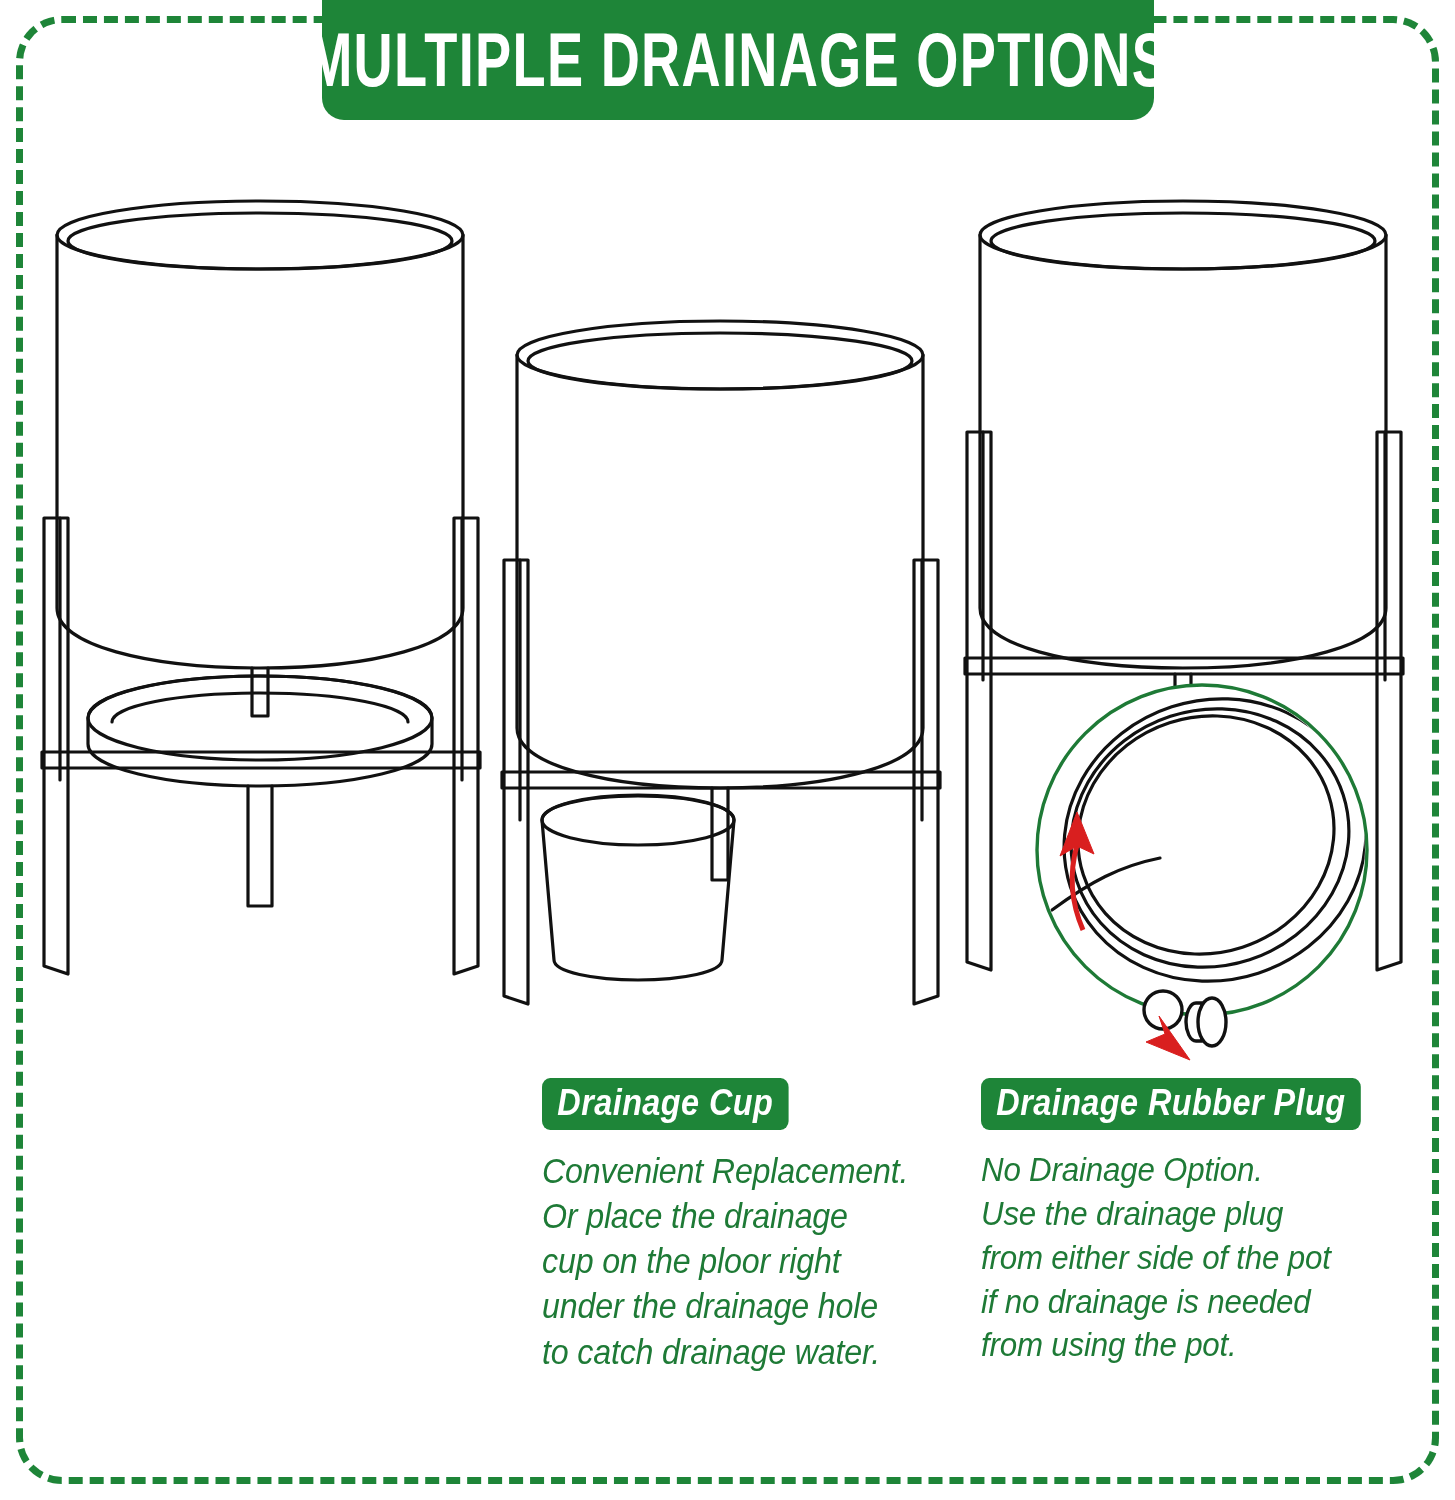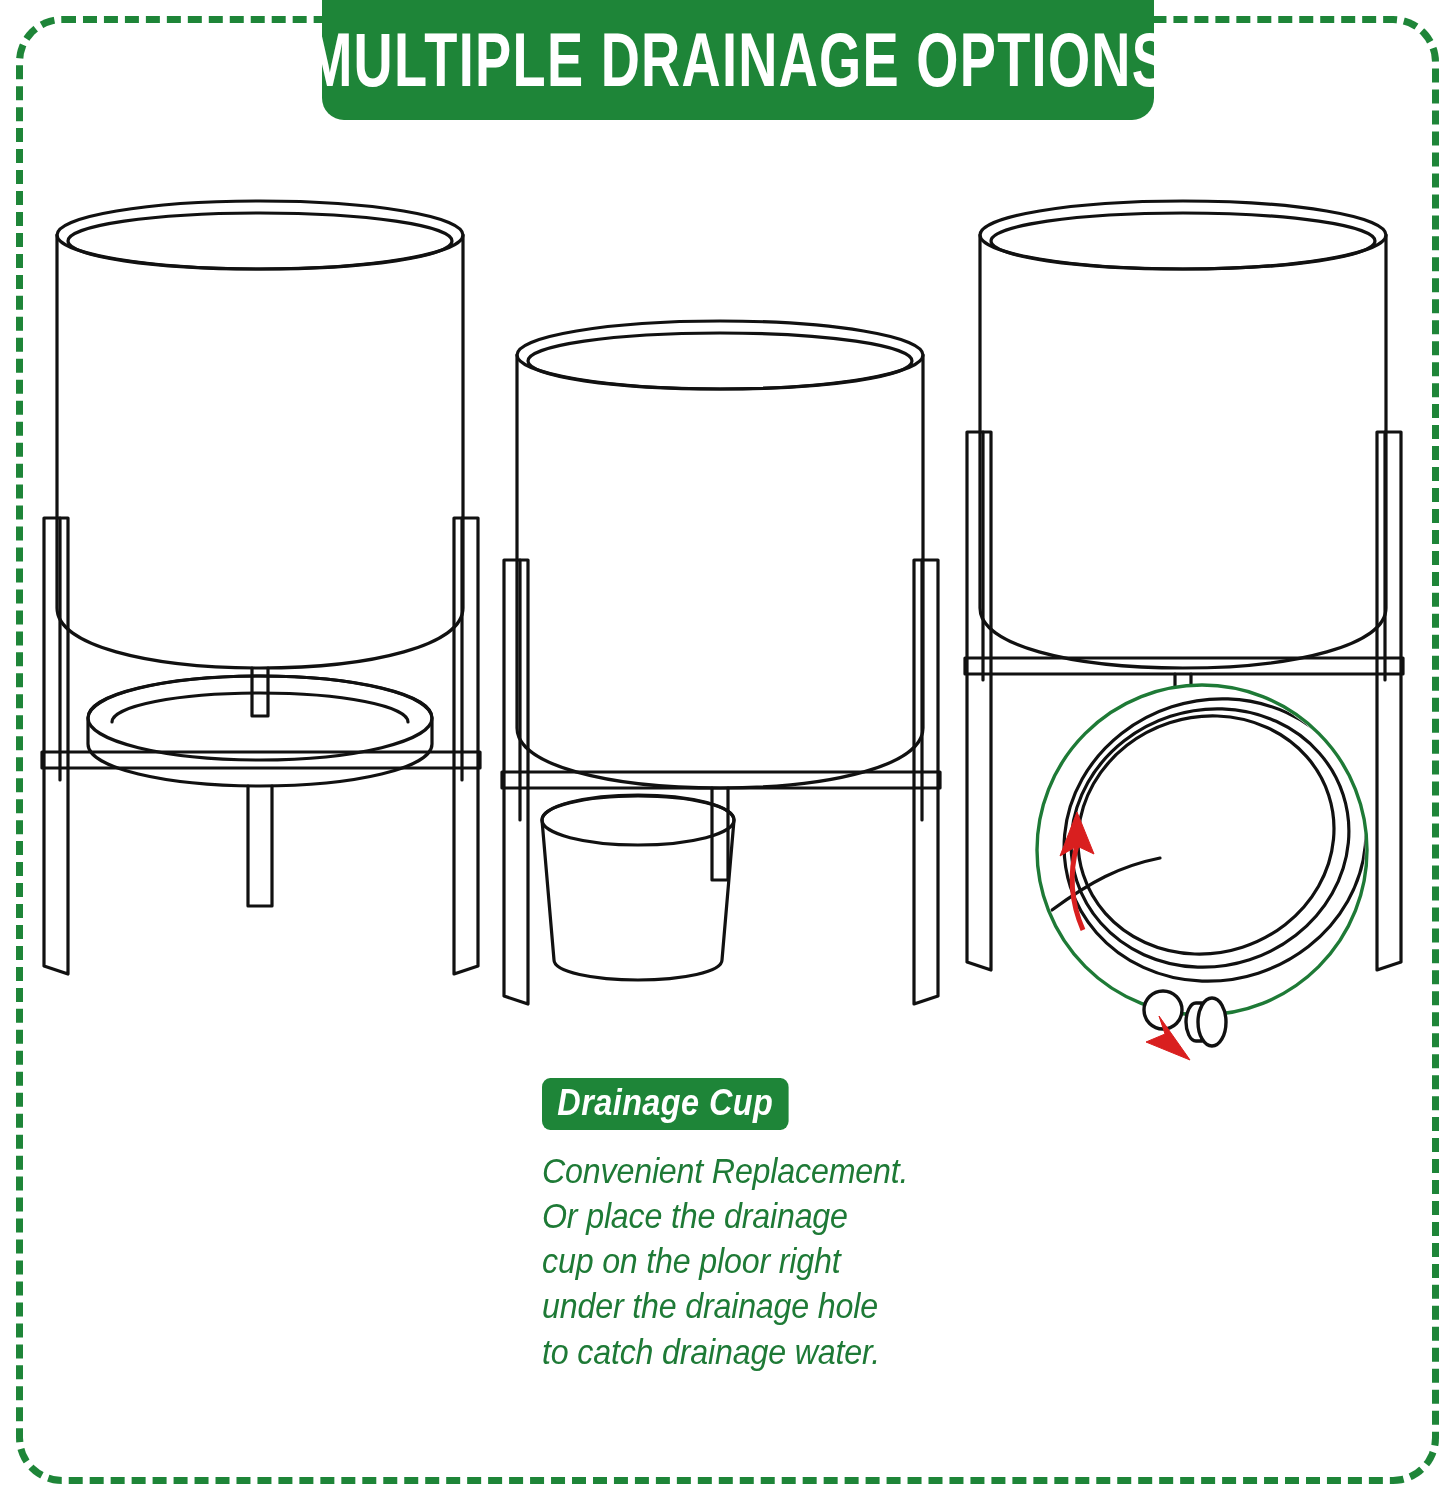--- a/index.html
+++ b/index.html
@@ -248,16 +248,24 @@
 
     <div class="col col2 c2">
       <div class="pill">Drainage Cup</div>
       <div class="body-text">Convenient Replacement.
 Or place the drainage
 cup on the ploor right
 under the drainage hole
 to catch drainage water.</div>
     </div>
 
+    <div class="col col3 c3">
+      <div class="pill">Drainage Rubber Plug</div>
+      <div class="body-text">No Drainage Option.
+Use the drainage plug
+from either side of the pot
+if no drainage is needed
+from using the pot.</div>
+    </div>
 
   </div>
 
 </div>
 
 </body></html>

